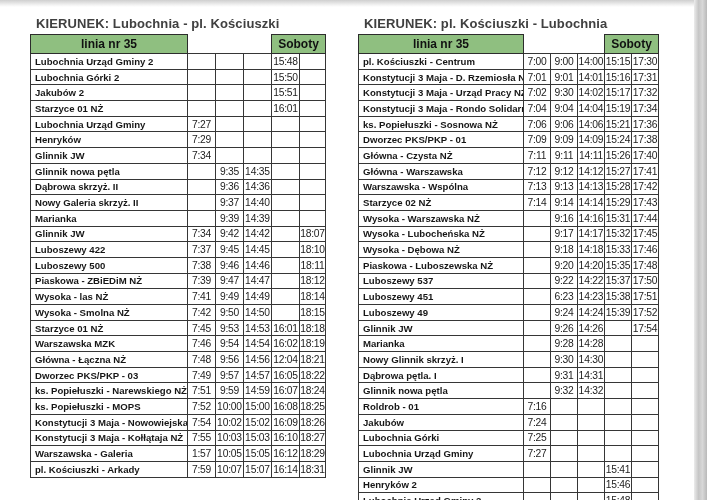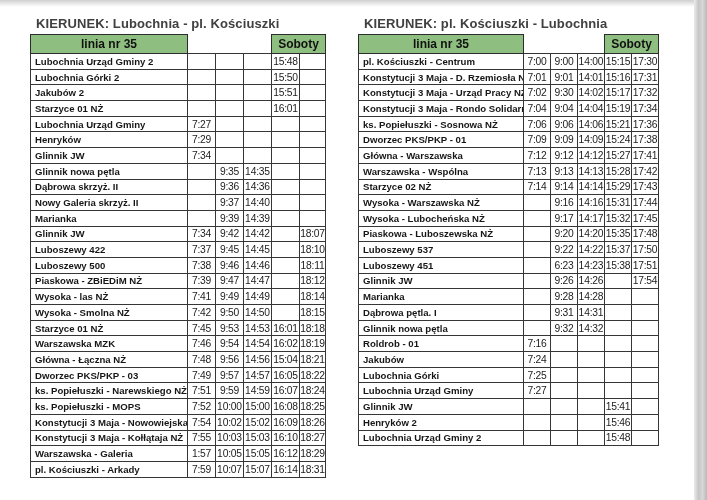--- a/index.html
+++ b/index.html
@@ -221,21 +221,21 @@
           <td class="time">9:54</td>
           <td class="time">14:54</td>
           <td class="time">16:02</td>
           <td class="time">18:19</td>
         </tr>
         <tr>
           <td class="stop">Główna - Łączna NŻ</td>
           <td class="time">7:48</td>
           <td class="time">9:56</td>
           <td class="time">14:56</td>
-          <td class="time">15:04</td>
+          <td class="time">12:04</td>
           <td class="time">18:21</td>
         </tr>
         <tr>
           <td class="stop">Dworzec PKS/PKP - 03</td>
           <td class="time">7:49</td>
           <td class="time">9:57</td>
           <td class="time">14:57</td>
           <td class="time">16:05</td>
           <td class="time">18:22</td>
         </tr>
@@ -352,20 +352,28 @@
         </tr>
         <tr>
           <td class="stop">Dworzec PKS/PKP - 01</td>
           <td class="time">7:09</td>
           <td class="time">9:09</td>
           <td class="time">14:09</td>
           <td class="time">15:24</td>
           <td class="time">17:38</td>
         </tr>
         <tr>
+          <td class="stop">Główna - Czysta NŻ</td>
+          <td class="time">7:11</td>
+          <td class="time">9:11</td>
+          <td class="time">14:11</td>
+          <td class="time">15:26</td>
+          <td class="time">17:40</td>
+        </tr>
+        <tr>
           <td class="stop">Główna - Warszawska</td>
           <td class="time">7:12</td>
           <td class="time">9:12</td>
           <td class="time">14:12</td>
           <td class="time">15:27</td>
           <td class="time">17:41</td>
         </tr>
         <tr>
           <td class="stop">Warszawska - Wspólna</td>
           <td class="time">7:13</td>
@@ -392,20 +400,28 @@
         </tr>
         <tr>
           <td class="stop">Wysoka - Lubocheńska NŻ</td>
           <td class="time"></td>
           <td class="time">9:17</td>
           <td class="time">14:17</td>
           <td class="time">15:32</td>
           <td class="time">17:45</td>
         </tr>
         <tr>
+          <td class="stop">Wysoka - Dębowa NŻ</td>
+          <td class="time"></td>
+          <td class="time">9:18</td>
+          <td class="time">14:18</td>
+          <td class="time">15:33</td>
+          <td class="time">17:46</td>
+        </tr>
+        <tr>
           <td class="stop">Piaskowa - Luboszewska NŻ</td>
           <td class="time"></td>
           <td class="time">9:20</td>
           <td class="time">14:20</td>
           <td class="time">15:35</td>
           <td class="time">17:48</td>
         </tr>
         <tr>
           <td class="stop">Luboszewy 537</td>
           <td class="time"></td>
@@ -416,32 +432,48 @@
         </tr>
         <tr>
           <td class="stop">Luboszewy 451</td>
           <td class="time"></td>
           <td class="time">6:23</td>
           <td class="time">14:23</td>
           <td class="time">15:38</td>
           <td class="time">17:51</td>
         </tr>
         <tr>
+          <td class="stop">Luboszewy 49</td>
+          <td class="time"></td>
+          <td class="time">9:24</td>
+          <td class="time">14:24</td>
+          <td class="time">15:39</td>
+          <td class="time">17:52</td>
+        </tr>
+        <tr>
           <td class="stop">Glinnik JW</td>
           <td class="time"></td>
           <td class="time">9:26</td>
           <td class="time">14:26</td>
           <td class="time"></td>
           <td class="time">17:54</td>
         </tr>
         <tr>
           <td class="stop">Marianka</td>
           <td class="time"></td>
           <td class="time">9:28</td>
           <td class="time">14:28</td>
+          <td class="time"></td>
+          <td class="time"></td>
+        </tr>
+        <tr>
+          <td class="stop">Nowy Glinnik skrzyż. I</td>
+          <td class="time"></td>
+          <td class="time">9:30</td>
+          <td class="time">14:30</td>
           <td class="time"></td>
           <td class="time"></td>
         </tr>
         <tr>
           <td class="stop">Dąbrowa pętla. I</td>
           <td class="time"></td>
           <td class="time">9:31</td>
           <td class="time">14:31</td>
           <td class="time"></td>
           <td class="time"></td>

